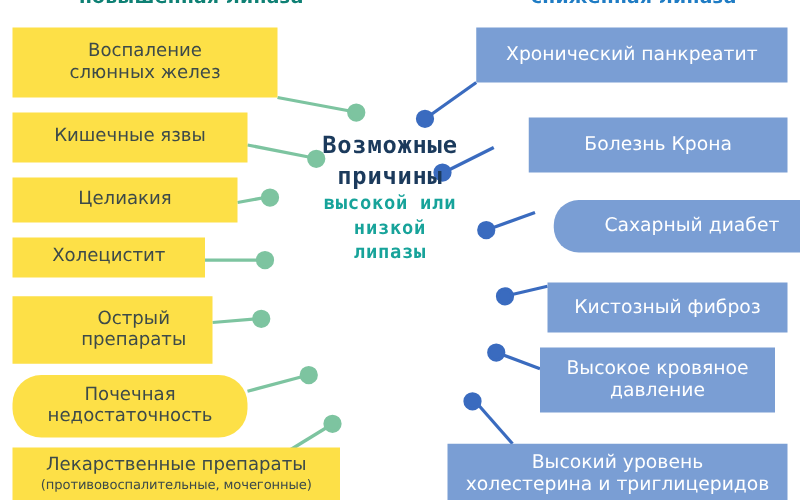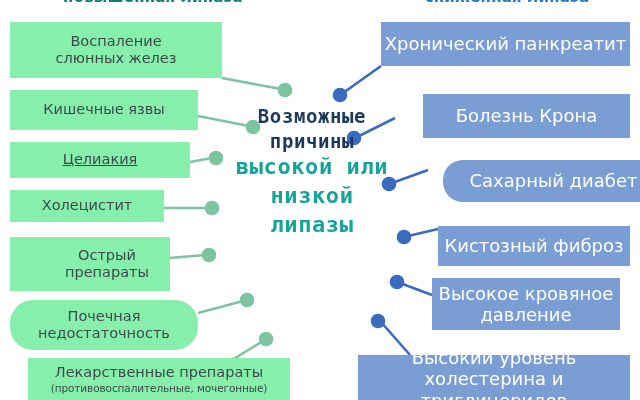--- a/index.html
+++ b/index.html
@@ -22,47 +22,47 @@
   
   .box{
     position:absolute;box-sizing:border-box;
     display:flex;flex-direction:column;align-items:center;justify-content:center;
     text-align:center;line-height:1.18;
   }
   .box .l1{display:block;}
   .box .l2{display:block;}
 
   .box-left{
-    background:#86efac;color:#3d4a49;
+    background:#fde047;color:#3d4a49;
     font-size:14.5px;
   }
   .box-right{
     background:#7a9ed4;color:#ffffff;
-    font-size:18px;
+    font-size:15px;
   }
   .sub{
     display:block;font-size:10.5px;margin-top:1px;color:#3d4a49;letter-spacing:-.1px;
   }
 
   
   .connectors{position:absolute;left:0;top:0;width:640px;height:400px;pointer-events:none;}
 
   
   #center-text{
     position:absolute;left:228px;top:104px;width:168px;
     text-align:center;
     font-family:"DejaVu Sans Mono","Liberation Mono",monospace;
     line-height:1.30;
   }
   #center-text .navy{
     color:#1b3a5c;font-size:19px;font-weight:bold;letter-spacing:.6px;
     display:block;
   }
   #center-text .teal{
-    color:#17a39a;font-size:22px;font-weight:bold;letter-spacing:.6px;
+    color:#17a39a;font-size:15px;font-weight:bold;letter-spacing:.6px;
     display:block;
     text-align:center;
   }
 </style>
 </head>
 <body>
 
 <div id="stage">
 
   <div class="col-header hdr-left">повышенная липаза</div>
@@ -105,39 +105,39 @@
 
   <div class="box box-left" style="left:10px;top:22px;width:212px;height:56px;">
     <span class="l1">Воспаление</span>
     <span class="l2">слюнных желез</span>
   </div>
 
   <div class="box box-left" style="left:10px;top:90px;width:188px;height:40px;">
     <span class="l1">Кишечные язвы</span>
   </div>
 
-  <div class="box box-left" style="left:10px;top:142px;width:180px;height:36px;text-decoration:underline;">
+  <div class="box box-left" style="left:10px;top:142px;width:180px;height:36px;">
     <span class="l1">Целиакия</span>
   </div>
 
   <div class="box box-left" style="left:10px;top:190px;width:154px;height:32px;">
     <span class="l1">Холецистит</span>
   </div>
 
   <div class="box box-left" style="left:10px;top:237px;width:160px;height:54px;padding-left:34px;">
     <span class="l1">Острый</span>
     <span class="l2">препараты</span>
   </div>
 
   <div class="box box-left" style="left:10px;top:300px;width:188px;height:50px;border-radius:23px;">
     <span class="l1">Почечная</span>
     <span class="l2">недостаточность</span>
   </div>
 
-  <div class="box box-left" style="left:10px;top:358px;width:262px;height:42px;margin-left:18px;">
+  <div class="box box-left" style="left:10px;top:358px;width:262px;height:42px;">
     <span class="l1">Лекарственные препараты</span>
     <span class="sub">(противовоспалительные, мочегонные)</span>
   </div>
 
   <div class="box box-right" style="left:381px;top:22px;width:249px;height:44px;">
     <span class="l1">Хронический панкреатит</span>
   </div>
 
   <div class="box box-right" style="left:423px;top:94px;width:207px;height:44px;">
     <span class="l1">Болезнь Крона</span>

